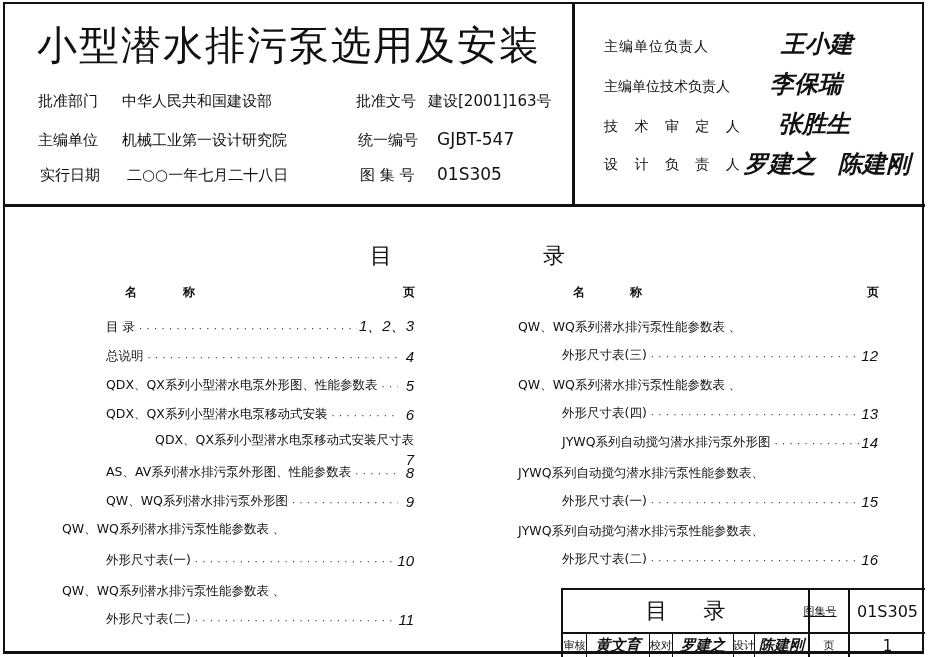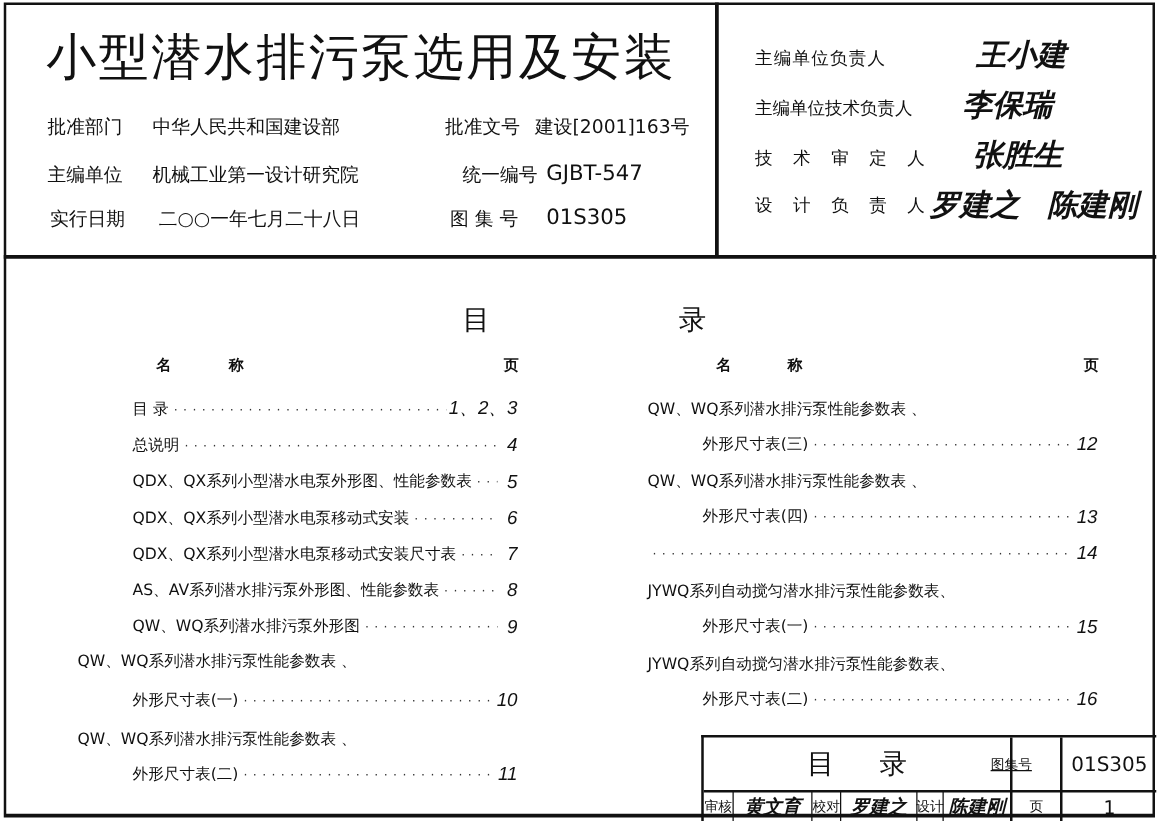--- a/index.html
+++ b/index.html
@@ -52,21 +52,21 @@
 
 <div class="meta-label" style="left:38px;top:92px;">批准部门</div>
 <div class="meta" style="left:122px;top:92px;">中华人民共和国建设部</div>
 <div class="meta-label" style="left:38px;top:131px;">主编单位</div>
 <div class="meta" style="left:122px;top:131px;">机械工业第一设计研究院</div>
 <div class="meta-label" style="left:40px;top:166px;">实行日期</div>
 <div class="meta" style="left:127px;top:166px;">二○○一年七月二十八日</div>
 
 <div class="meta-label" style="left:356px;top:92px;">批准文号</div>
 <div class="meta" style="left:428px;top:92px;">建设[2001]163号</div>
-<div class="meta-label" style="left:358px;top:131px;margin-left:12px;">统一编号</div>
+<div class="meta-label" style="left:358px;top:131px;">统一编号</div>
 <div class="meta" style="left:437px;top:129px;font-size:17px;">GJBT-547</div>
 <div class="meta-label" style="left:360px;top:166px;">图 集 号</div>
 <div class="meta" style="left:437px;top:164px;font-size:17px;">01S305</div>
 
 <div class="resp-label" style="top:38px;">主编单位负责人</div>
 <div class="sig" style="left:765px;top:28px;margin-left:16px;">王小建</div>
 <div class="resp-label" style="top:78px;letter-spacing:0;">主编单位技术负责人</div>
 <div class="sig" style="left:770px;top:68px;">李保瑞</div>
 <div class="resp-label" style="top:118px;letter-spacing:6px;">技 术 审 定 人</div>
 <div class="sig" style="left:778px;top:108px;">张胜生</div>
@@ -97,21 +97,21 @@
 <div class="toc-item" style="left:62px;top:374px;width:352px;">
   <span class="label">QDX、QX系列小型潜水电泵外形图、性能参数表</span>
   <span class="dots">··································································</span>
   <span class="page">5</span>
 </div>
 <div class="toc-item" style="left:62px;top:403px;width:352px;">
   <span class="label">QDX、QX系列小型潜水电泵移动式安装</span>
   <span class="dots">··································································</span>
   <span class="page">6</span>
 </div>
-<div class="toc-item" style="left:62px;top:432px;width:352px;">
+<div class="toc-item" style="left:62px;top:432px;width:352px;flex-direction:column;">
   <span class="label">QDX、QX系列小型潜水电泵移动式安装尺寸表</span>
   <span class="dots">··································································</span>
   <span class="page">7</span>
 </div>
 <div class="toc-item" style="left:62px;top:461px;width:352px;">
   <span class="label">AS、AV系列潜水排污泵外形图、性能参数表</span>
   <span class="dots">··································································</span>
   <span class="page">8</span>
 </div>
 <div class="toc-item" style="left:62px;top:490px;width:352px;">
@@ -138,20 +138,21 @@
   <span class="dots">··································································</span>
   <span class="page">12</span>
 </div>
 <div class="toc-line" style="left:518px;top:377px;">QW、WQ系列潜水排污泵性能参数表 、</div>
 <div class="toc-item" style="left:518px;top:402px;width:360px;">
   <span class="label">外形尺寸表(四)</span>
   <span class="dots">··································································</span>
   <span class="page">13</span>
 </div>
 <div class="toc-item" style="left:518px;top:431px;width:360px;">
+  <span class="label">JYWQ系列自动搅匀潜水排污泵外形图</span>
   <span class="dots">··································································</span>
   <span class="page">14</span>
 </div>
 <div class="toc-line" style="left:518px;top:465px;">JYWQ系列自动搅匀潜水排污泵性能参数表、</div>
 <div class="toc-item" style="left:518px;top:490px;width:360px;">
   <span class="label">外形尺寸表(一)</span>
   <span class="dots">··································································</span>
   <span class="page">15</span>
 </div>
 <div class="toc-line" style="left:518px;top:523px;">JYWQ系列自动搅匀潜水排污泵性能参数表、</div>
@@ -168,21 +169,21 @@
   <div class="tb-line-v" style="left:23px;top:43px;width:1px;height:24px;"></div>
   <div class="tb-line-v" style="left:86px;top:43px;width:1px;height:24px;"></div>
   <div class="tb-line-v" style="left:109px;top:43px;width:1px;height:24px;"></div>
   <div class="tb-line-v" style="left:170px;top:43px;width:1px;height:24px;"></div>
   <div class="tb-line-v" style="left:191px;top:43px;width:1px;height:24px;"></div>
 
   <div class="tb-cell" style="left:0;top:0;width:245px;height:42px;font-size:22px;gap:36px;">
     <span>目</span>
     <span>录</span>
   </div>
-  <div class="tb-cell tb-small" style="left:236px;top:0;width:20px;height:42px;text-decoration:underline;">图集号</div>
+  <div class="tb-cell tb-small" style="left:247px;top:0;width:20px;height:42px;text-decoration:underline;">图集号</div>
   <div class="tb-cell" style="left:287px;top:0;width:75px;height:42px;font-size:16px;">01S305</div>
 
   <div class="tb-cell tb-small" style="left:0;top:44px;width:23px;height:23px;">审核</div>
   <div class="tb-cell tb-sig" style="left:24px;top:44px;width:62px;height:23px;">黄文育</div>
   <div class="tb-cell tb-small" style="left:87px;top:44px;width:22px;height:23px;">校对</div>
   <div class="tb-cell tb-sig" style="left:110px;top:44px;width:60px;height:23px;">罗建之</div>
   <div class="tb-cell tb-small" style="left:171px;top:44px;width:20px;height:23px;">设计</div>
   <div class="tb-cell tb-sig" style="left:192px;top:44px;width:53px;height:23px;">陈建刚</div>
   <div class="tb-cell tb-small" style="left:247px;top:44px;width:38px;height:23px;">页</div>
   <div class="tb-cell" style="left:287px;top:44px;width:75px;height:23px;font-size:15px;">1</div>

